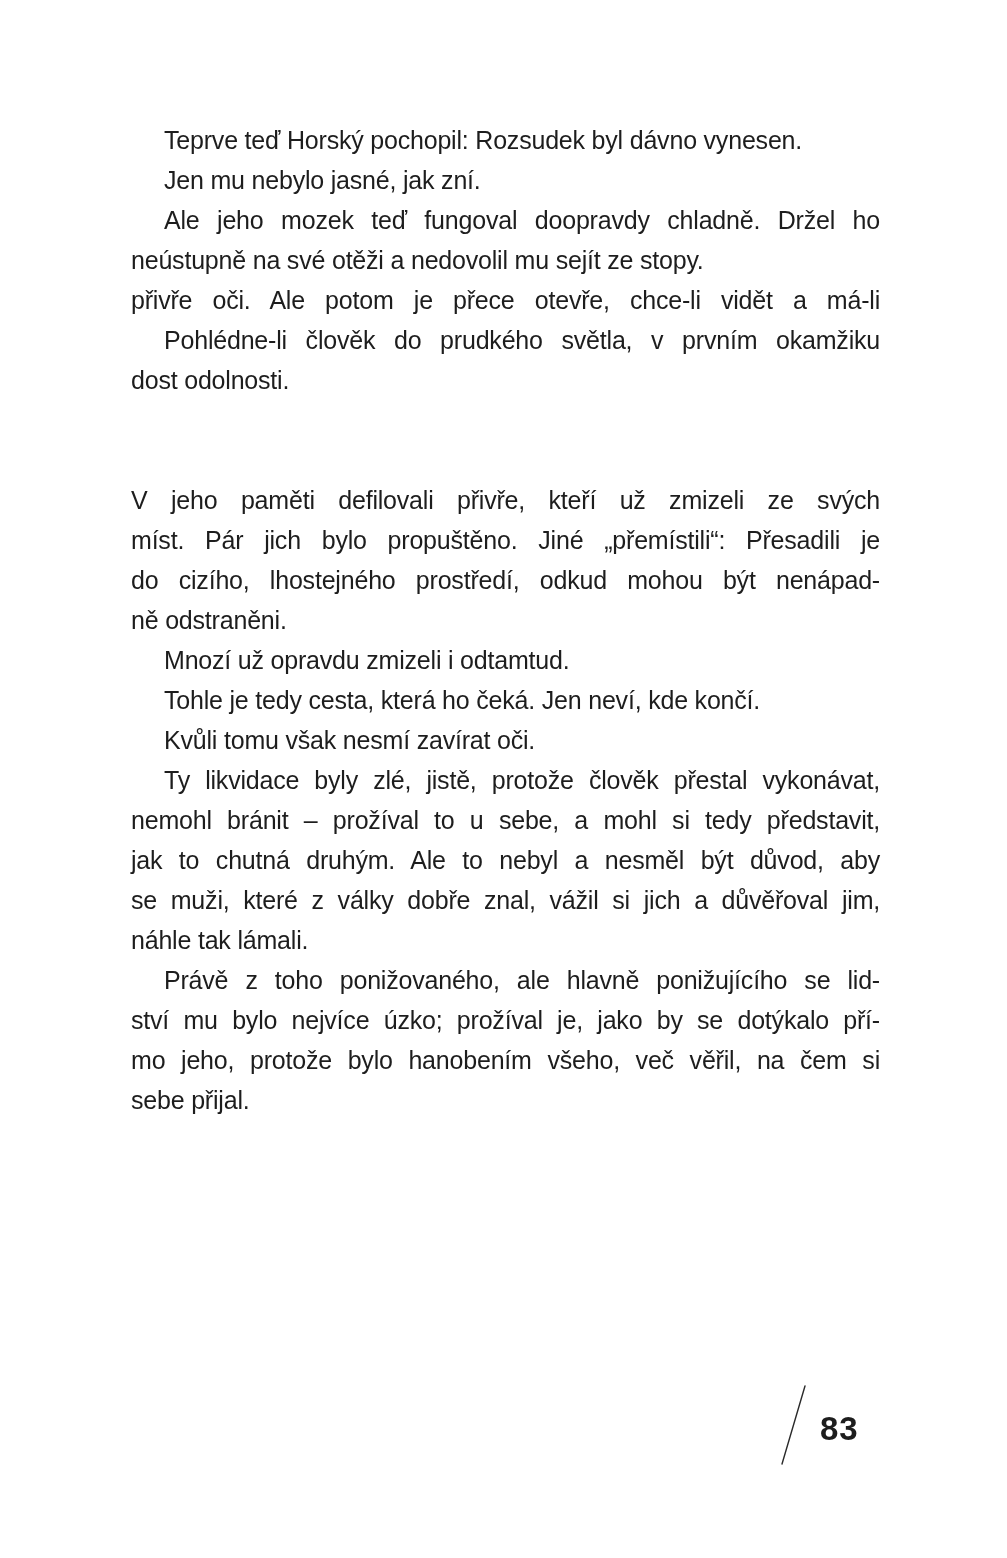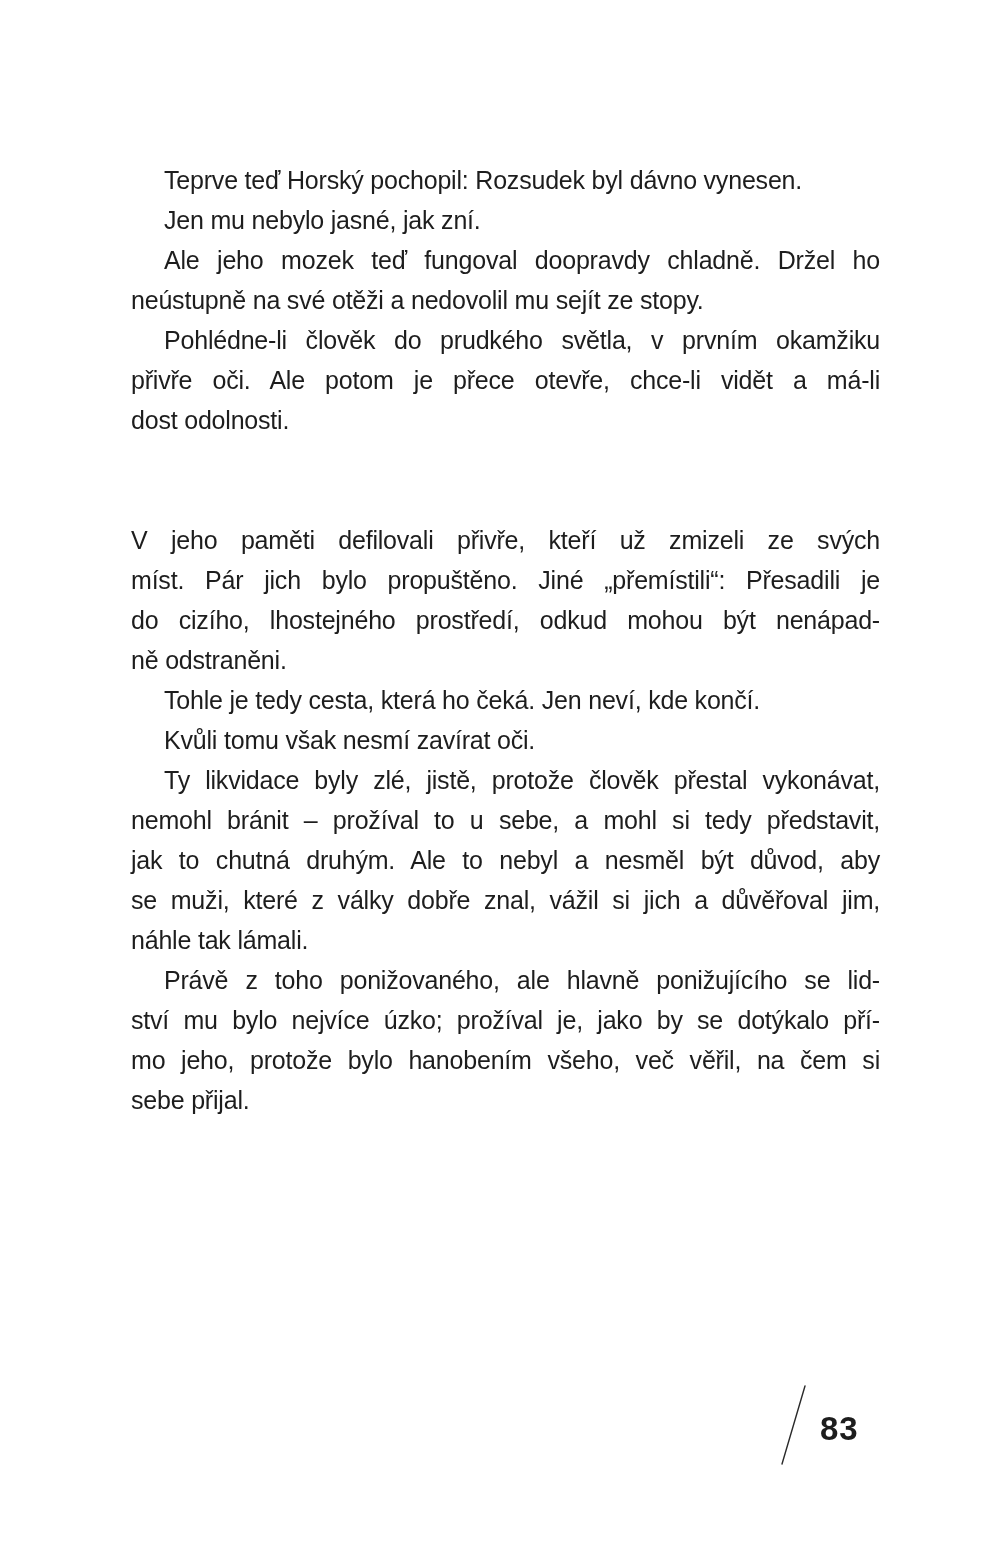--- a/index.html
+++ b/index.html
@@ -21,21 +21,20 @@
     background: #ffffff;
   }
   .text-block {
     position: absolute;
     left: 131px;
     top: 120px;
     width: 749px;
     font-size: 25px;
     line-height: 40px;
     letter-spacing: -0.2px;
-    margin-top: 40px;
   }
   .section + .section {
     margin-top: 80px; 
   }
   .line {
     text-align: justify;
     text-align-last: justify;
   }
   .line.last {
     text-align-last: left;
@@ -72,31 +71,34 @@
           <div class="line last indent">Teprve teď Horský pochopil: Rozsudek byl dávno vynesen.</div>
         </div>
         <div class="paragraph">
           <div class="line last indent">Jen mu nebylo jasné, jak zní.</div>
         </div>
         <div class="paragraph">
           <div class="line indent">Ale jeho mozek teď fungoval doopravdy chladně. Držel ho</div>
           <div class="line last">neústupně na své otěži a nedovolil mu sejít ze stopy.</div>
         </div>
         <div class="paragraph">
+          <div class="line">přivře oči. Ale potom je přece otevře, chce-li vidět a má-li</div>
           <div class="line indent">Pohlédne-li člověk do prudkého světla, v prvním okamžiku</div>
-          <div class="line">přivře oči. Ale potom je přece otevře, chce-li vidět a má-li</div>
           <div class="line last">dost odolnosti.</div>
         </div>
       </div>
       <div class="section">
         <div class="paragraph">
           <div class="line">V jeho paměti defilovali přivře, kteří už zmizeli ze svých</div>
           <div class="line">míst. Pár jich bylo propuštěno. Jiné „přemístili“: Přesadili je</div>
           <div class="line">do cizího, lhostejného prostředí, odkud mohou být nenápad-</div>
           <div class="line last">ně odstraněni.</div>
+        </div>
+        <div class="paragraph">
+          <div class="line last indent">Mnozí už opravdu zmizeli i odtamtud.</div>
         </div>
         <div class="paragraph">
           <div class="line last indent">Tohle je tedy cesta, která ho čeká. Jen neví, kde končí.</div>
         </div>
         <div class="paragraph">
           <div class="line last indent">Kvůli tomu však nesmí zavírat oči.</div>
         </div>
         <div class="paragraph">
           <div class="line indent">Ty likvidace byly zlé, jistě, protože člověk přestal vykonávat,</div>
           <div class="line">nemohl bránit – prožíval to u sebe, a mohl si tedy představit,</div>

